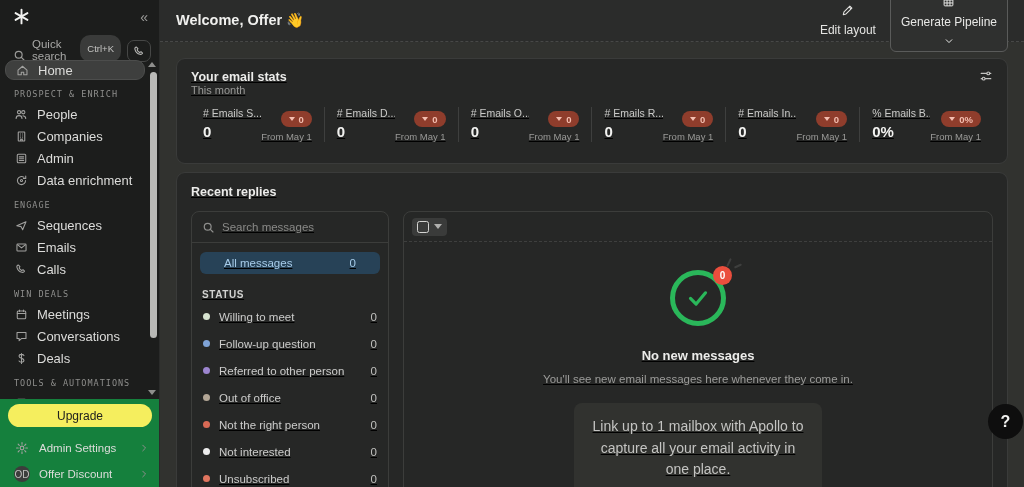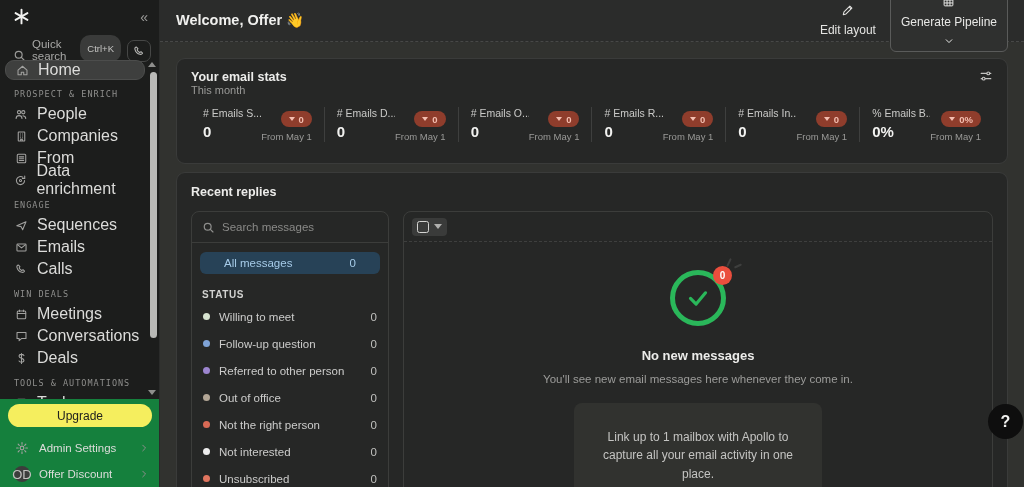--- a/index.html
+++ b/index.html
@@ -14,21 +14,21 @@
   .logo { color:#f2f2f0; }
   .collapse-btn { color:#9a9a98; font-size:14px; cursor:pointer; letter-spacing:-1px; }
   .sb-search { display:flex; align-items:flex-end; gap:6px; padding:6px 8px 8px 13px; }
   .sb-search .q-icon { color:#9a9a98; display:flex; }
   .sb-search .q-text { color:#a8a8a6; font-size:11.5px; flex:1; }
   .kbd-pill { background:#3a3b3a; color:#c4c4c2; font-size:9.5px; padding:8px 7px; border-radius:10px; }
   .phone-btn { width:24px; height:22px; border:1px solid #464746; border-radius:7px;
     display:flex; align-items:center; justify-content:center; color:#b8b8b6; }
   .sb-nav { position:absolute; top:58px; left:0; right:10px; bottom:88px; overflow:hidden; }
   .nav-item { display:flex; align-items:center; gap:9px; height:22px; padding-left:14px;
-    font-size:16px; color:#dcdcda; cursor:pointer; }
+    font-size:13px; color:#dcdcda; cursor:pointer; }
   .nav-item .nico { color:#a2a2a0; display:flex; width:14px; justify-content:center; }
   .nav-item.active { margin:2px 4px 2px 5px; padding-left:9px; height:20px; background:#3e3f3e;
     border:1px solid #4c4d4c; border-radius:9px; }
   .nav-section { font-family:"DejaVu Sans Mono", monospace; font-size:8.5px; letter-spacing:1px;
     color:#8e8e8c; margin:9px 0 4px 14px; }
   
   .sb-scroll-up, .sb-scroll-down { position:absolute; right:3px; width:0; height:0;
     border-left:4px solid transparent; border-right:4px solid transparent; }
   .sb-scroll-up { top:62px; border-bottom:5px solid #8e8e8c; }
   .sb-scroll-down { top:390px; border-top:5px solid #8e8e8c; }
@@ -36,35 +36,35 @@
     background:#b8b8b6; border-radius:4px; }
   .sb-bottom { position:absolute; bottom:0; left:0; right:0; height:88px; background:#15803d; padding-top:3px; }
   .upgrade-btn { display:block; width:144px; margin:2px 8px 8px 8px; height:23px; background:#f5ee5e;
     color:#20211f; border:none; border-radius:12px; font-size:12px; font-weight:500;
     font-family:"Liberation Sans", sans-serif; cursor:pointer; }
   .sb-foot-item { display:flex; align-items:center; gap:9px; height:26px; padding:0 10px 0 14px;
     font-size:11.5px; color:#dcdcda; cursor:pointer; }
   .sb-foot-item .nico { color:#a2a2a0; display:flex; width:16px; justify-content:center; }
   .sb-foot-item .chev { margin-left:auto; color:#8e8e8c; display:flex; }
   .od-avatar { width:16px; height:16px; border-radius:50%; background:#3c3d3c; color:#c0c0be;
-    font-size:13px; font-weight:400; display:flex; align-items:center; justify-content:center; }
+    font-size:10px; font-weight:400; display:flex; align-items:center; justify-content:center; }
 
   
   .main { flex:1; display:flex; flex-direction:column; background:#31322f; position:relative; }
   .topbar { height:42px; background:#2b2c2b; border-bottom:1px dashed #474847;
     display:flex; align-items:center; padding:0 16px; flex-shrink:0; }
   .welcome { font-size:14.5px; font-weight:700; color:#f0f0ee; }
   .welcome .wave { color:#f2c24d; }
   .topbar-right { margin-left:auto; display:flex; align-items:center; gap:14px; }
   .edit-layout { display:flex; align-items:center; gap:6px; font-size:12px; color:#e4e4e2; cursor:pointer;flex-direction:column; }
   .gen-pipeline { display:flex; align-items:center; gap:7px; font-size:12px; color:#e8e8e6;
     border:1px solid #5a5b5a; border-radius:6px; padding:5px 10px; background:#2f302f; cursor:pointer;flex-direction:column; }
 
   .content { flex:1; padding:16px; overflow:hidden; }
-  .card { background:#262726; border:1px solid #3a3b3a; border-radius:9px; }
+  .card { background:#262726; border:1px solid #3a3b3a; border-radius:9px;text-decoration:underline; }
 
   
   .stats-card { height:106px; padding:11px 14px; position:relative; }
   .card-title { font-size:12.5px; font-weight:700; color:#ececea; }
   .card-sub { font-size:11px; color:#9a9a98; }
   .sliders-btn { position:absolute; top:10px; right:14px; color:#c4c4c2; cursor:pointer; }
   .stats-row { display:flex; margin-top:11px; }
   .stat-col { flex:1; padding:0 12px; }
   .stat-col + .stat-col { border-left:1px solid #3e3f3e; }
   .stat-grid { display:flex; justify-content:space-between; align-items:flex-start; }
@@ -108,21 +108,21 @@
     display:flex; align-items:center; justify-content:center; }
   .zero-badge { position:absolute; top:-4px; right:-6px; width:19px; height:19px; border-radius:50%;
     background:#ea4e3d; color:#ffffff; font-size:10px; font-weight:700;
     display:flex; align-items:center; justify-content:center; }
   .spark1, .spark2 { position:absolute; background:#3e3f3e; width:2px; border-radius:2px; }
   .spark1 { height:9px; top:-12px; right:-4px; transform:rotate(25deg); }
   .spark2 { height:8px; top:-8px; right:-13px; transform:rotate(65deg); }
   .empty-title { font-size:13px; font-weight:700; color:#ececea; margin-top:22px; }
   .empty-desc { font-size:11.5px; color:#9c9c9a; text-align:center; width:330px; line-height:1.55; margin-top:8px; }
   .info-box { margin-top:14px; background:#31322f; border-radius:8px; width:248px; padding:13px 14px; text-align:center; }
-  .info-text { font-size:12px; color:#c4c4c2; line-height:1.55;margin-top:12px; }
+  .info-text { font-size:14px; color:#c4c4c2; line-height:1.55; }
   .info-link { display:inline-block; margin-top:7px; font-size:11.5px; font-weight:600; color:#6fb3f2;
     text-decoration:none; cursor:pointer; }
 
   .help-fab { position:absolute; left:828px; top:404px; width:35px; height:35px; border-radius:50%;
     background:#0e0e0e; color:#f2f2f0; font-size:16px; font-weight:700;
     display:flex; align-items:center; justify-content:center; cursor:pointer; }
 
   svg { display:block; }
 </style>
 </head>
@@ -187,21 +187,21 @@
         </span>
         <span class="nav-label">Companies</span>
       </div>
       <div class="nav-item">
         <span class="nico">
           <svg width="13" height="13" viewBox="0 0 16 16" fill="none" stroke="currentColor" stroke-width="1.3" stroke-linecap="round">
               <rect x="2.8" y="2.8" width="10.4" height="10.4" rx="1.2"></rect>
               <path d="M5.3 6h5.4M5.3 8.2h5.4M5.3 10.4h5.4"></path>
             </svg>
         </span>
-        <span class="nav-label">From</span>
+        <span class="nav-label">Admin</span>
       </div>
       <div class="nav-item">
         <span class="nico">
           <svg width="13" height="13" viewBox="0 0 16 16" fill="none" stroke="currentColor" stroke-width="1.3" stroke-linecap="round">
               <path d="M13 8A5 5 0 1 1 10.8 3.9"></path>
               <path d="M13.2 2.6v2.8h-2.8"></path>
               <circle cx="8" cy="8" r="1.3"></circle>
             </svg>
         </span>
         <span class="nav-label">Data enrichment</span>

